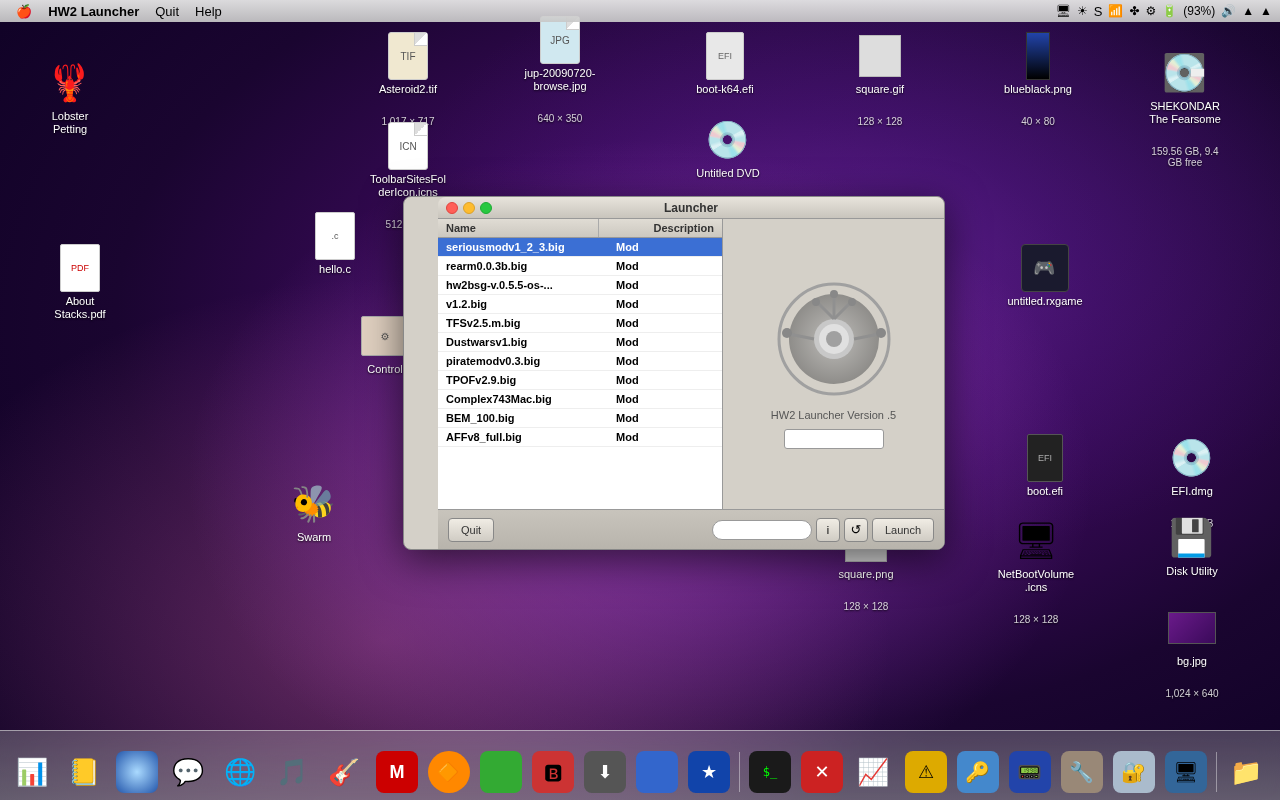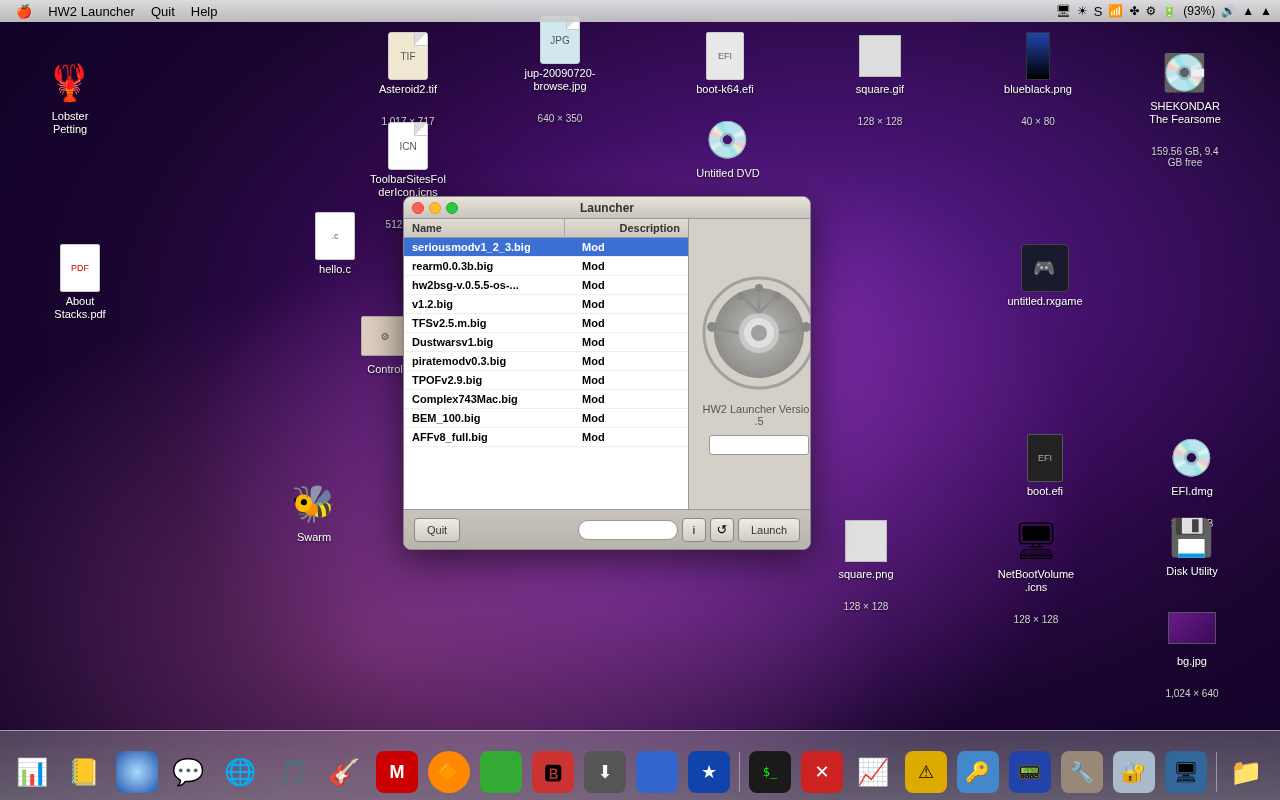--- a/index.html
+++ b/index.html
@@ -180,27 +180,28 @@
       margin: 0 4px;
       align-self: flex-end;
       margin-bottom: 4px;
     }
 
     
     .launcher-window {
       position: absolute;
       top: 196px;
       left: 403px;
-      width: 408px;
+      width: 542px;
       background: #d4d0c8;
       border-radius: 8px;
       box-shadow: 0 10px 40px rgba(0,0,0,0.6);
       border: 1px solid #888;
       z-index: 50;
       overflow: hidden;
+      padding-left: 34px;
     }
     .window-titlebar {
       background: linear-gradient(to bottom, #e8e4dc, #c8c4bc);
       height: 22px;
       display: flex;
       align-items: center;
       padding: 0 8px;
       border-bottom: 1px solid #999;
       border-radius: 8px 8px 0 0;
       position: relative;
@@ -351,21 +352,21 @@
 
     
   </style>
 </head>
 <body>
 
 <div class="desktop">
 
   <div class="menubar">
     <span class="menubar-item">🍎</span>
-    <span class="menubar-item" style="font-weight:normal">HW2 Launcher</span>
+    <span class="menubar-item" style="font-weight:bold">HW2 Launcher</span>
     <span class="menubar-item">Quit</span>
     <span class="menubar-item">Help</span>
     <div class="menubar-right">
       <span>🖥</span>
       <span>☀</span>
       <span style="font-size:13px">S</span>
       <span>📶</span>
       <span>✤</span>
       <span>⚙</span>
       <span>🔋</span>

